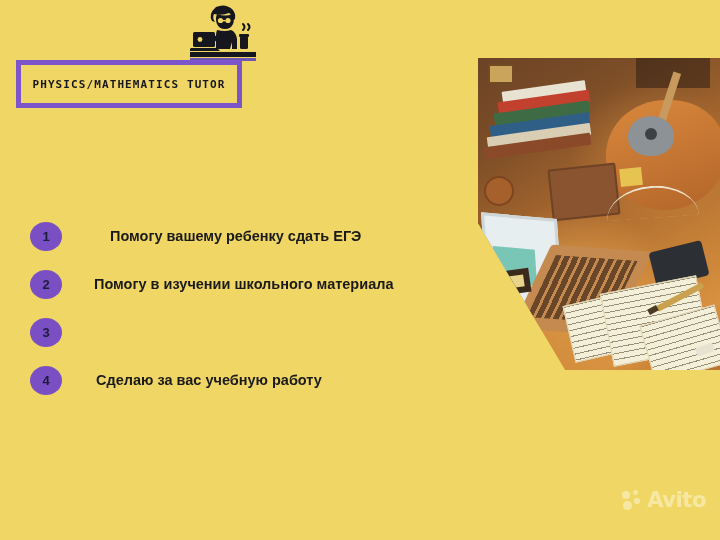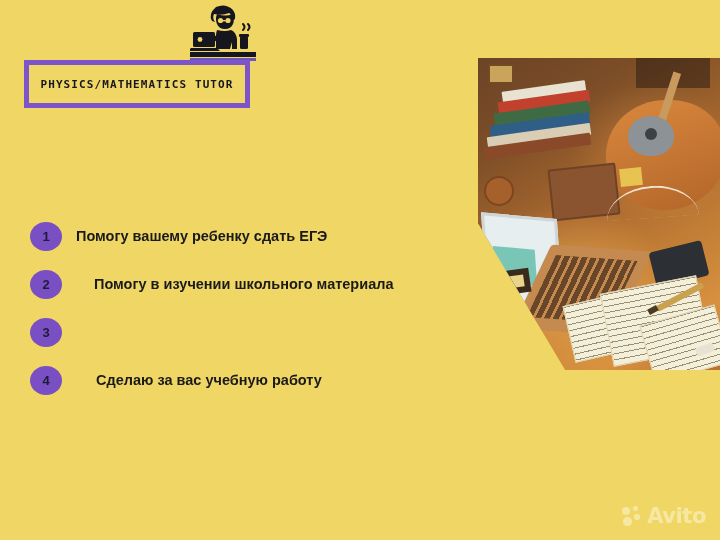--- a/index.html
+++ b/index.html
@@ -25,21 +25,21 @@
     position: absolute;
     left: 190px;
     top: 2px;
     width: 66px;
     height: 62px;
   }
 
   
   #title-badge {
     position: absolute;
-    left: 24px;
+    left: 16px;
     top: 60px;
     width: 226px;
     height: 48px;
     box-sizing: border-box;
     border: 5px solid #7b55c9;
     background: #f0d765;
     display: flex;
     justify-content: center;
   }
   #title-badge .badge-inner {
@@ -86,21 +86,21 @@
     justify-content: center;
     font-family: "Liberation Sans", sans-serif;
   }
   .bullet-text {
     color: #1a1a1a;
     font-size: 14.5px;
     font-weight: bold;
     font-family: "Liberation Sans", sans-serif;
     white-space: nowrap;
   }
-  .row-1 .bullet-text { margin-left: 14px; }
+  .row-1 .bullet-text { margin-left: 48px; }
   .row-2 .bullet-text { margin-left: 32px; }
   .row-3 .bullet-text { margin-left: 28px; }
   .row-4 .bullet-text { margin-left: 34px; text-align: right; }
 
   
   #photo-frame {
     position: absolute;
     left: 478px;
     top: 58px;
     width: 242px;
@@ -171,21 +171,21 @@
   .mug { left: 6px; top: 118px; width: 26px; height: 26px; border-radius: 50%; background: #a5602c; border: 2px solid #7d4520; }
   .box-dark { left: 18px; top: 212px; width: 34px; height: 24px; background: #3a2a1c; transform: rotate(-8deg); }
   .box-light { left: 22px; top: 218px; width: 24px; height: 12px; background: #e8d48a; transform: rotate(-8deg); }
   .frame-tl { left: 10px; top: 6px; width: 22px; height: 16px; background: #caa45a; border: 2px solid #6f4a22; }
   .shelf { right: 10px; top: 0px; width: 74px; height: 30px; background: rgba(45,30,18,.55); }
 
   
   #avito-watermark {
     position: absolute;
     right: 14px;
-    bottom: 12px;
+    bottom: 28px;
     display: flex;
     align-items: center;
     gap: 5px;
     opacity: 0.62;
   }
   #avito-dots { width: 20px; height: 20px; position: relative; }
   #avito-dots i {
     position: absolute;
     border-radius: 50%;
     background: #fbf3c9;

